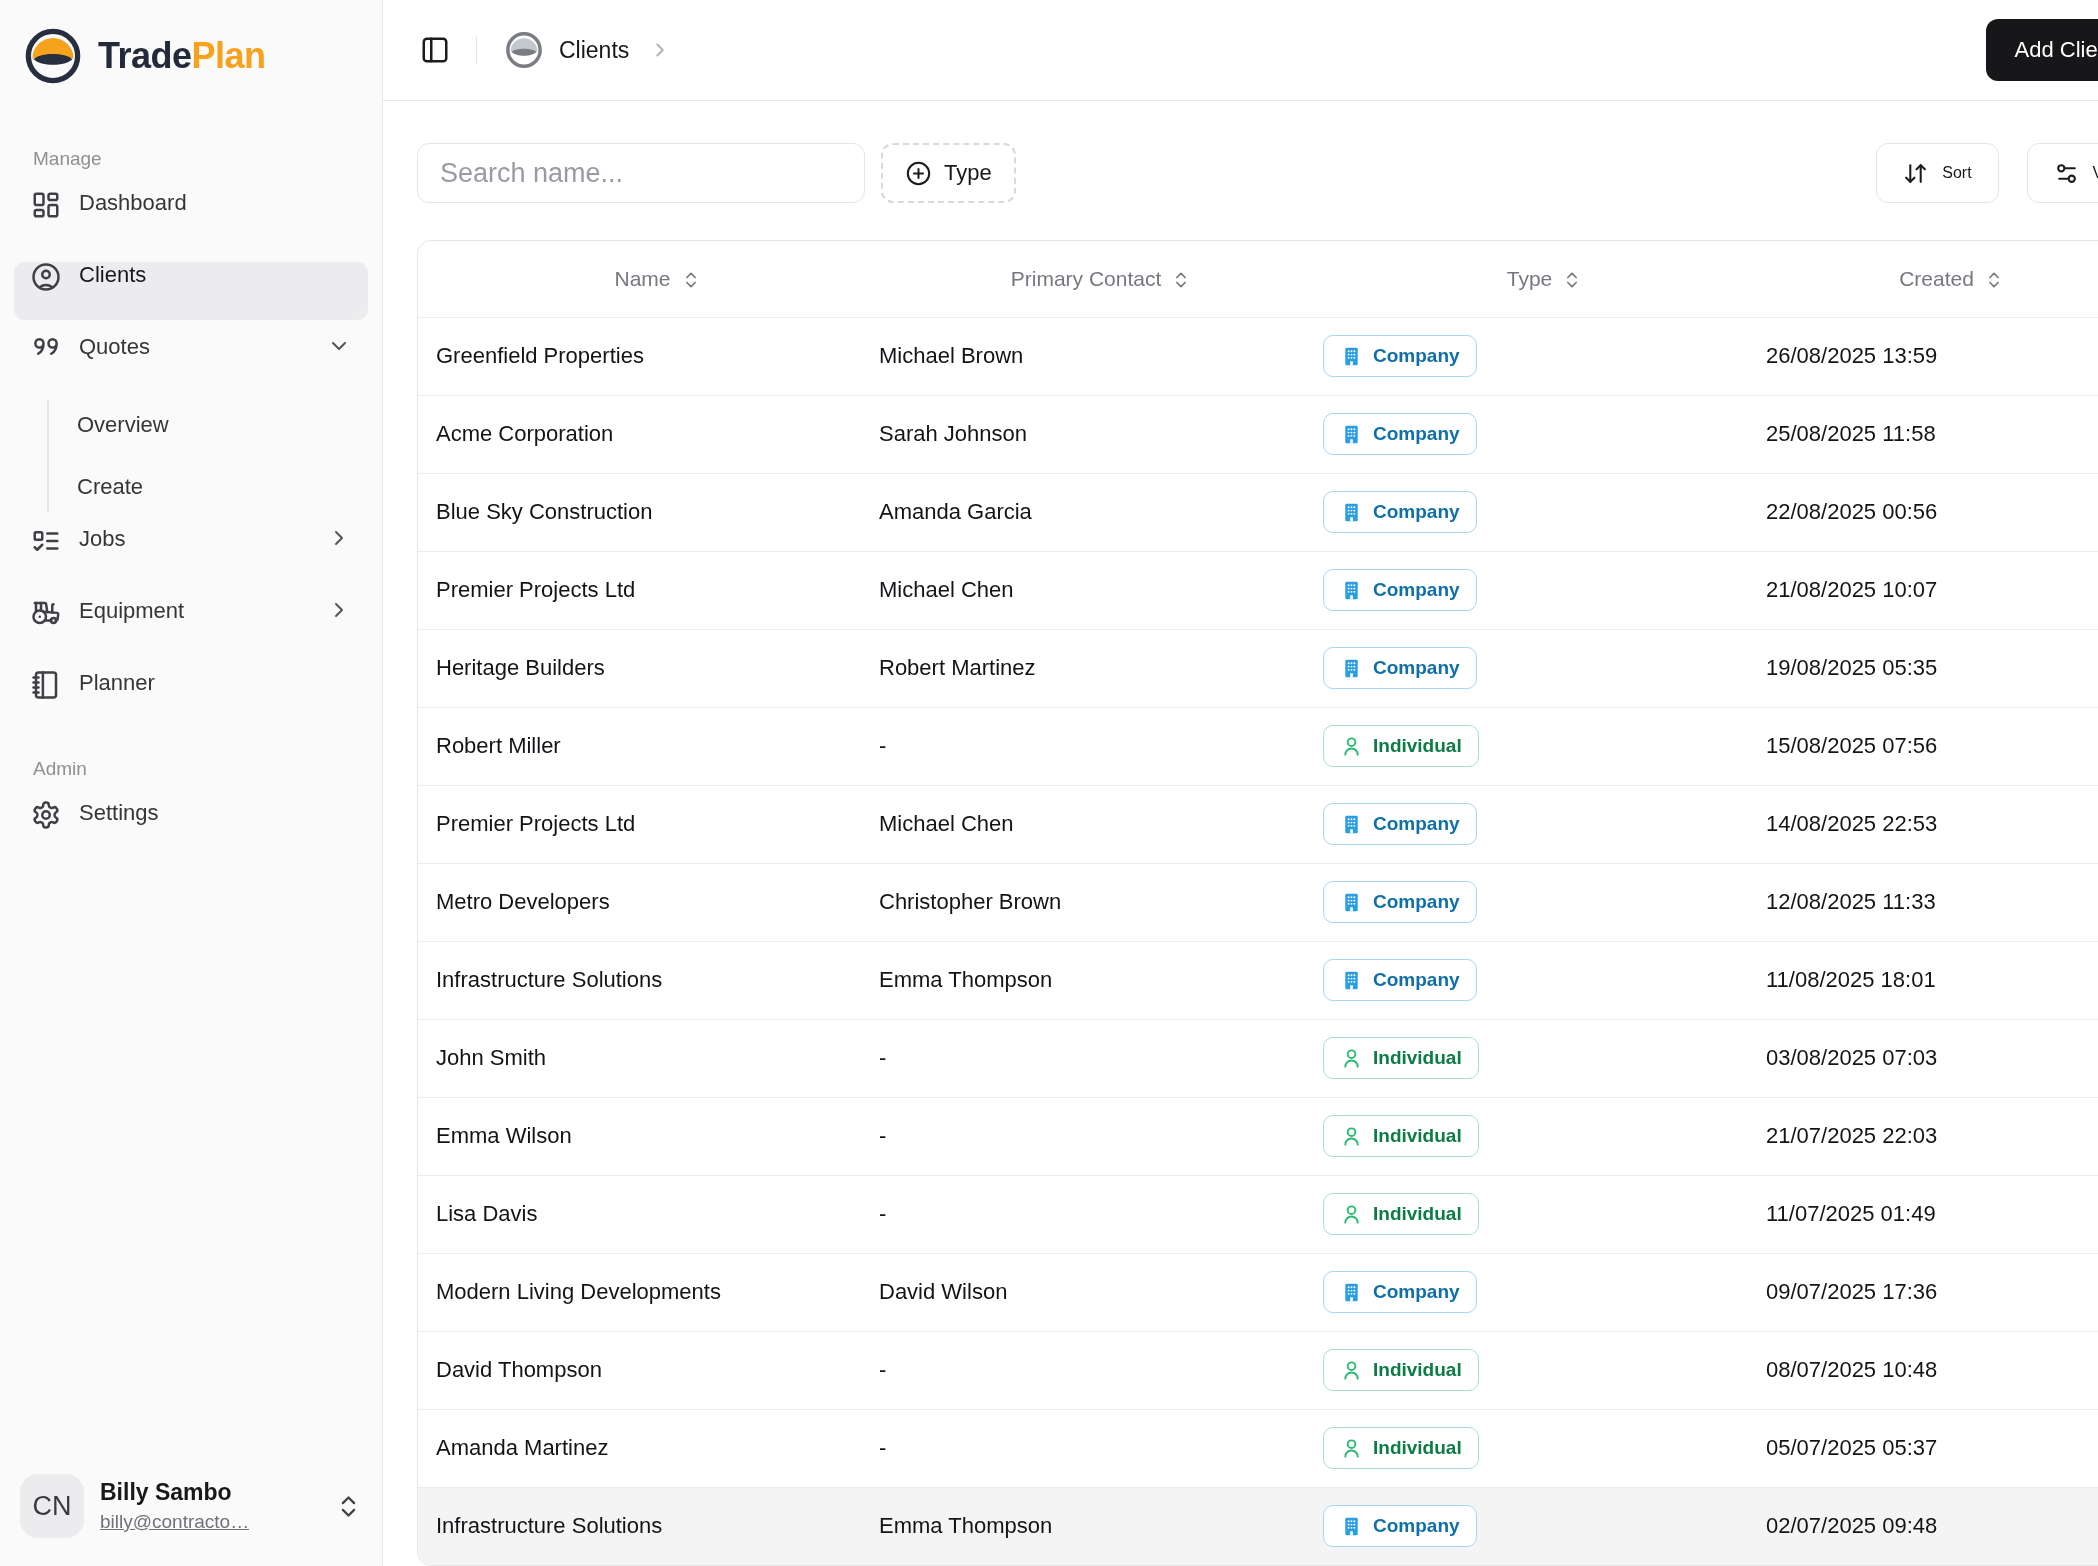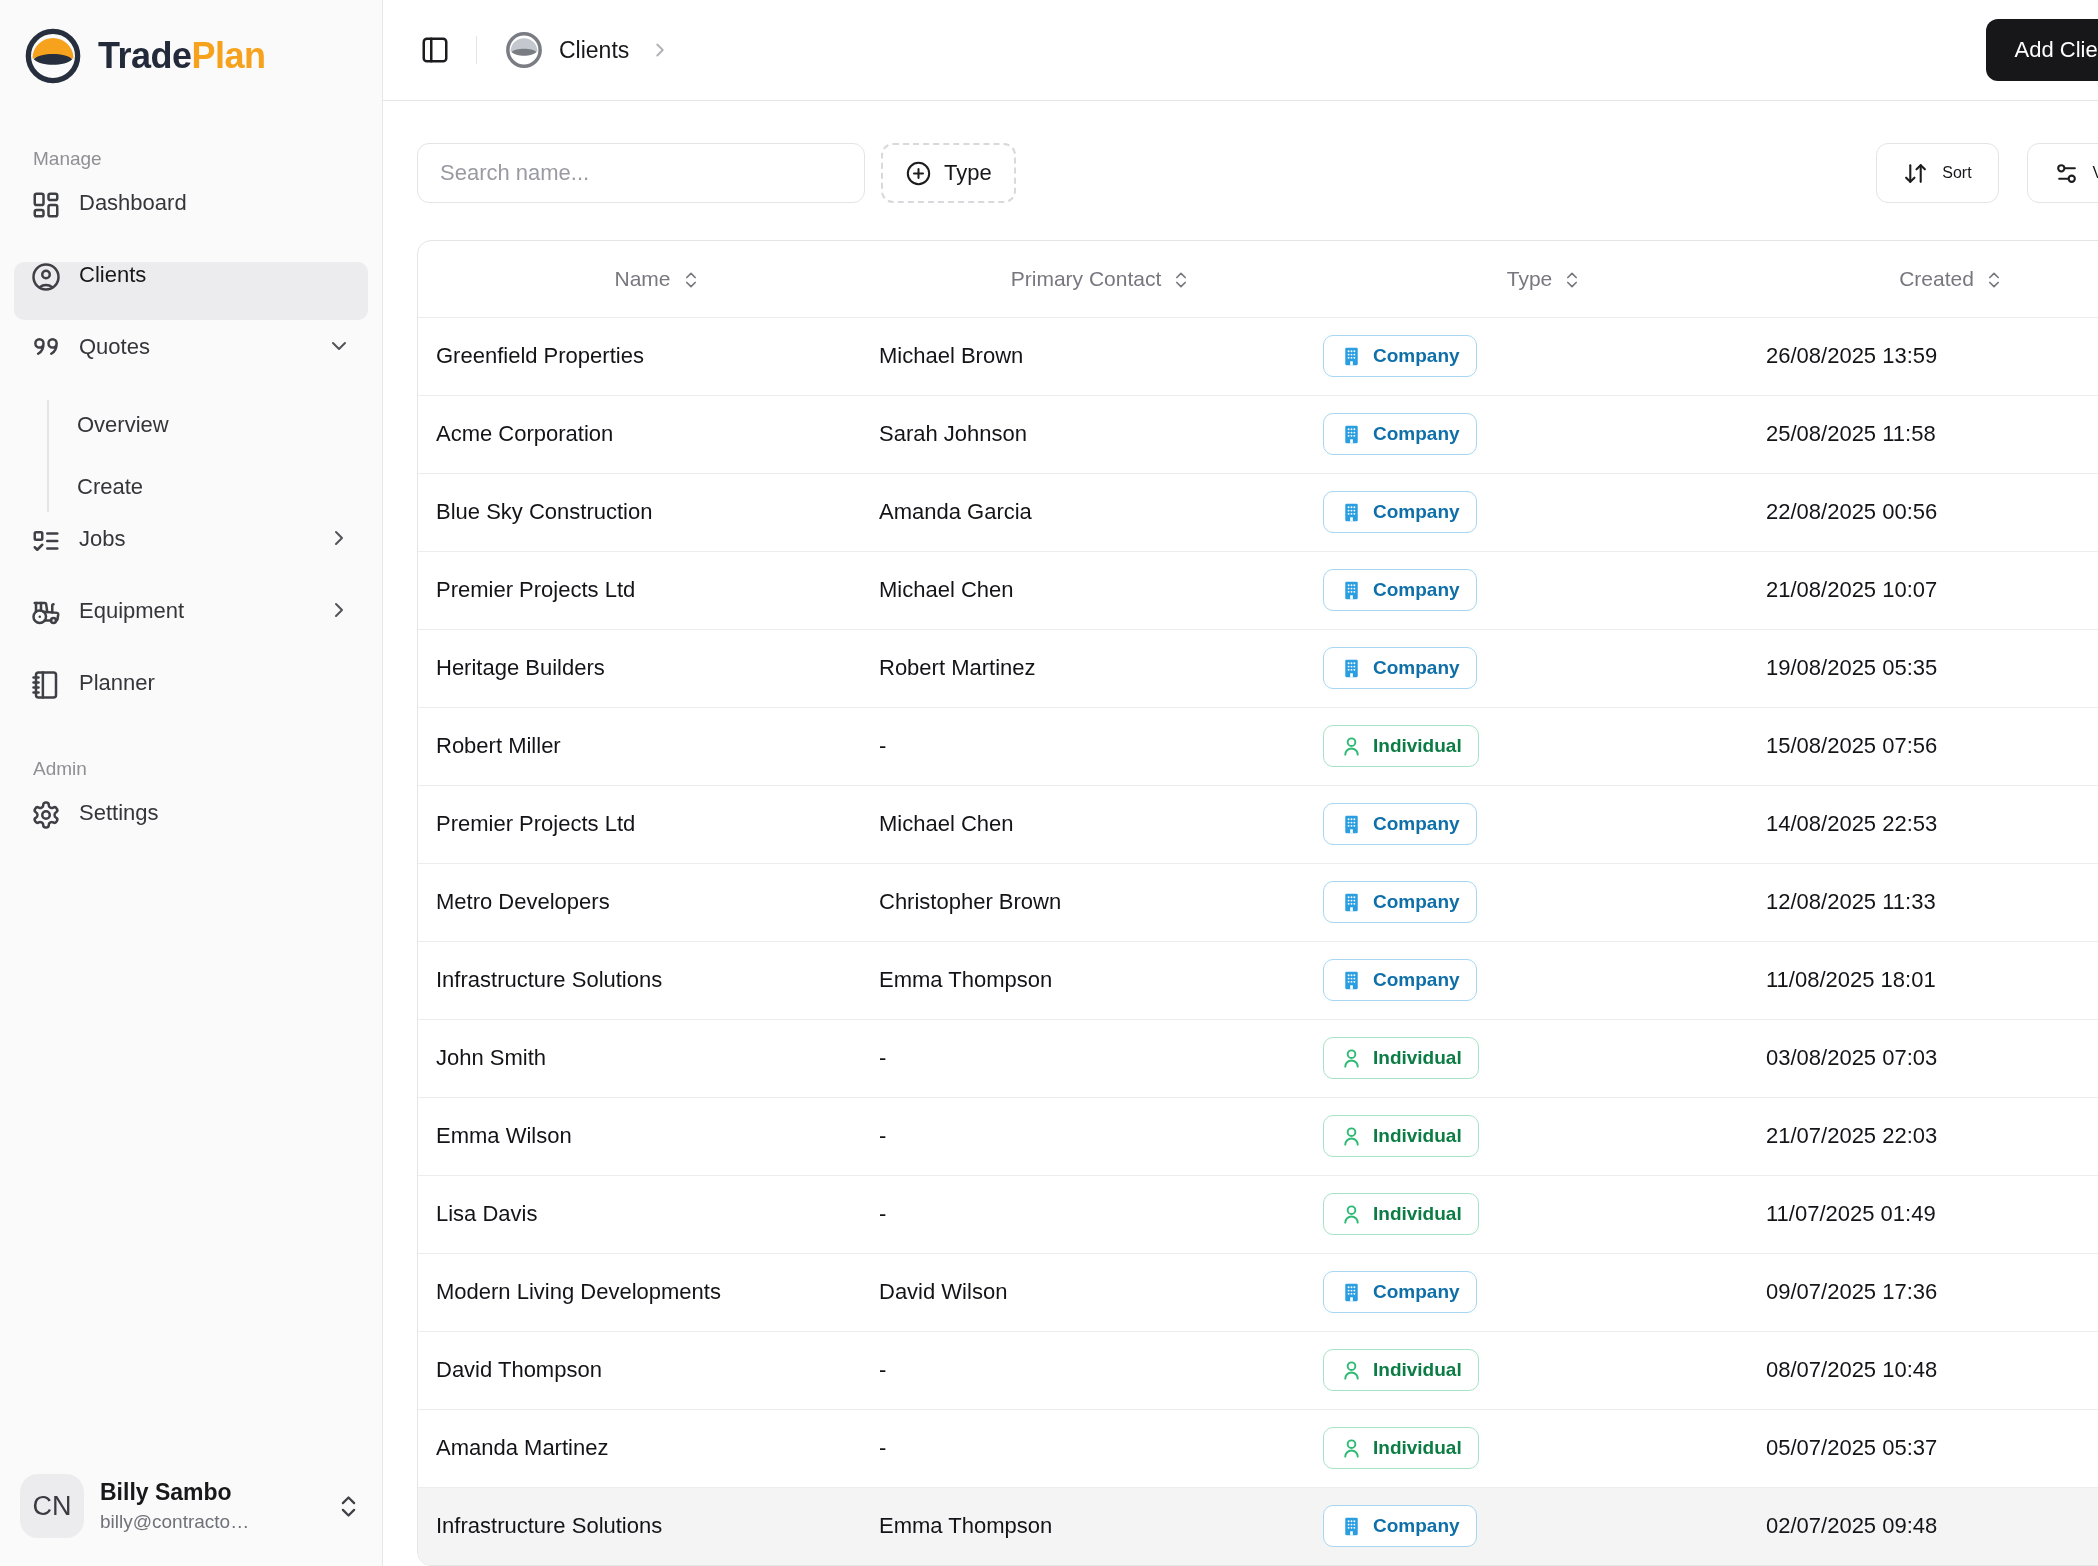--- a/index.html
+++ b/index.html
@@ -28,21 +28,21 @@
   .subnav { border-left:2px solid #e5e5e8; margin:8px 0 8px 33px; }
   .sub-item { height:50px; display:flex; align-items:center; padding-left:28px;
     font-size:22px; color:#35353a; cursor:pointer; margin-top:12px; }
   .sub-item:first-child { margin-top:0; }
   .user-row { display:flex; align-items:center; gap:16px; padding:18px 20px 28px 20px; }
   .avatar { width:64px; height:64px; border-radius:18px; background:#ececee; color:#3a3a40;
     font-size:27px; display:flex; align-items:center; justify-content:center; flex:none; }
   .user-meta { min-width:0; }
   .user-name { font-size:23px; font-weight:700; color:#18181b; }
   .user-email { font-size:19px; color:#71717a; margin-top:5px; max-width:200px;
-    overflow:hidden; text-overflow:ellipsis; white-space:nowrap; }
+    overflow:hidden; text-overflow:ellipsis; white-space:nowrap;text-decoration:underline; }
   .user-exp { width:27px; height:27px; color:#3f3f46; margin-left:auto; flex:none; }
   .user-exp svg { width:100%; height:100%; }
 
   
   .main { flex:1; display:flex; flex-direction:column; min-width:0; }
   .topbar { height:123px; display:flex; align-items:center; padding-left:37px;
     border-bottom:1px solid #e7e7ea; }
   .toggle-btn { width:30px; height:30px; color:#1c1c1f; cursor:pointer; }
   .toggle-btn svg { width:100%; height:100%; }
   .crumb-sep { width:1px; height:28px; background:#e4e4e7; margin:0 28px 0 26px; }
@@ -50,21 +50,21 @@
   .crumb-label { font-size:23px; color:#18181b; margin-left:16px; }
   .crumb-chev { width:22px; height:22px; color:#b0b0b6; margin-left:20px; }
   .crumb-chev svg { width:100%; height:100%; }
   .add-btn { margin-left:auto; margin-right:-46px; background:#17171a; color:#fff;
     border:none; font-size:22px; font-family:inherit; padding:18px 28px; border-radius:12px;
     cursor:pointer; }
 
   .content { flex:1; display:flex; flex-direction:column; padding:42px 0 0 34px; min-width:0; }
   .toolbar { display:flex; align-items:center; margin-right:-56px; }
   .search-input { width:448px; height:60px; border:1px solid #e4e4e7; border-radius:12px;
-    padding:0 22px; font-size:22px; font-family:inherit; color:#18181b; background:#fff; outline:none; }
+    padding:0 22px; font-size:27px; font-family:inherit; color:#18181b; background:#fff; outline:none; }
   .search-input::placeholder { color:#9a9aa3; }
   .type-btn { margin-left:16px; height:60px; display:inline-flex; align-items:center; gap:12px;
     border:2px dashed #d8d8dd; border-radius:12px; background:#fff; padding:0 22px;
     font-size:22px; font-family:inherit; color:#18181b; cursor:pointer; }
   .type-btn .ic { width:27px; height:27px; color:#1c1c1f; }
   .right-tools { margin-left:auto; display:flex; gap:28px; }
   .tool-btn { height:60px; display:inline-flex; align-items:center; gap:14px;
     border:1px solid #e4e4e7; border-radius:12px; background:#fff; padding:0 26px;
     font-size:16px; font-family:inherit; color:#18181b; cursor:pointer; white-space:nowrap; }
   .tool-btn .ic { width:25px; height:25px; color:#1c1c1f; }

